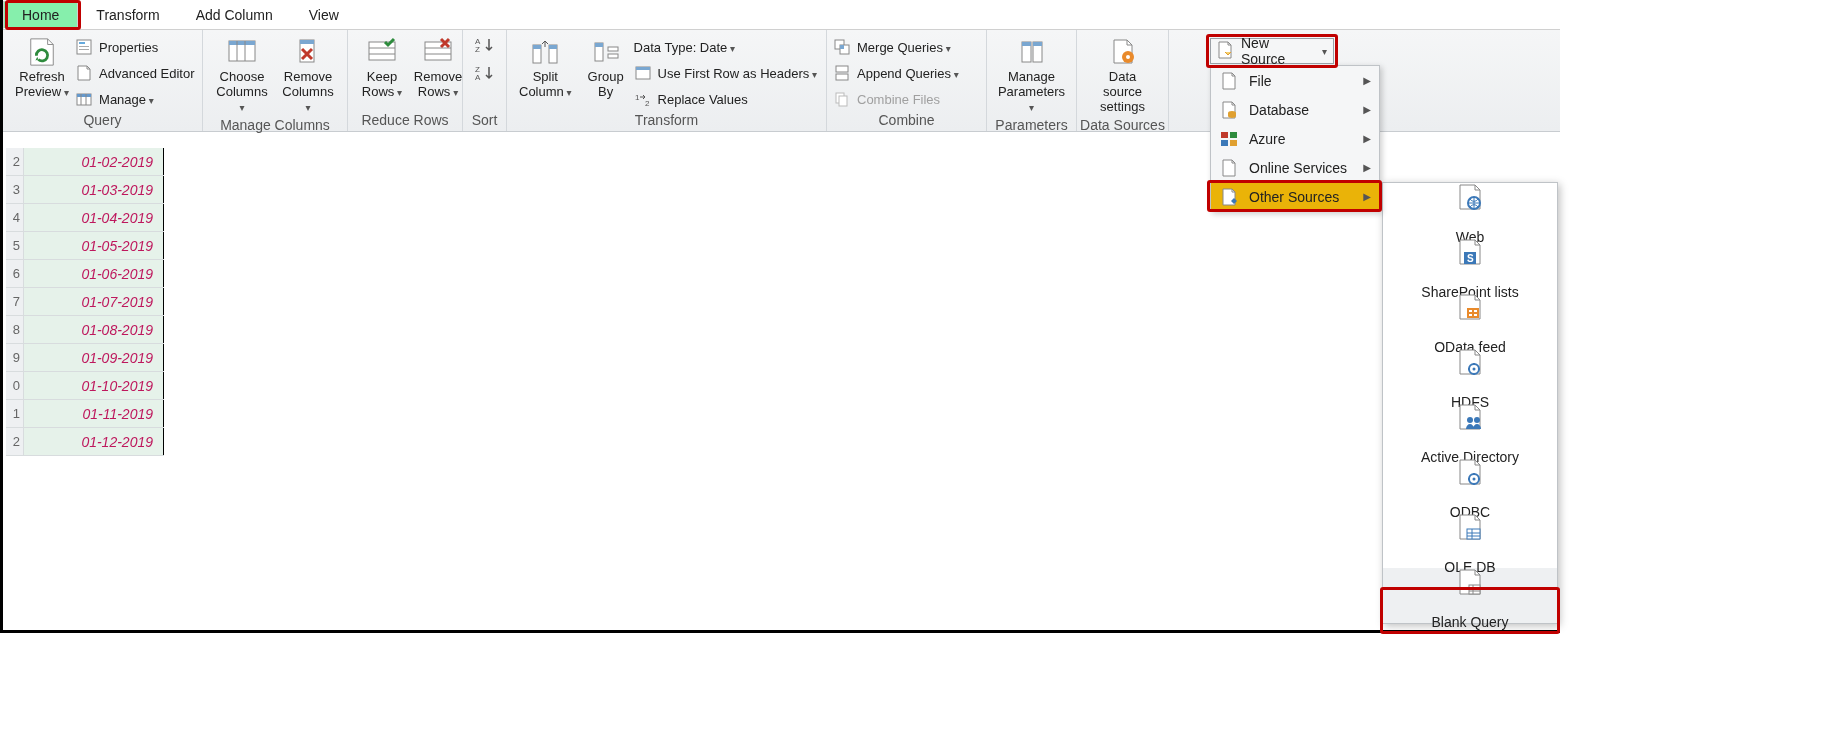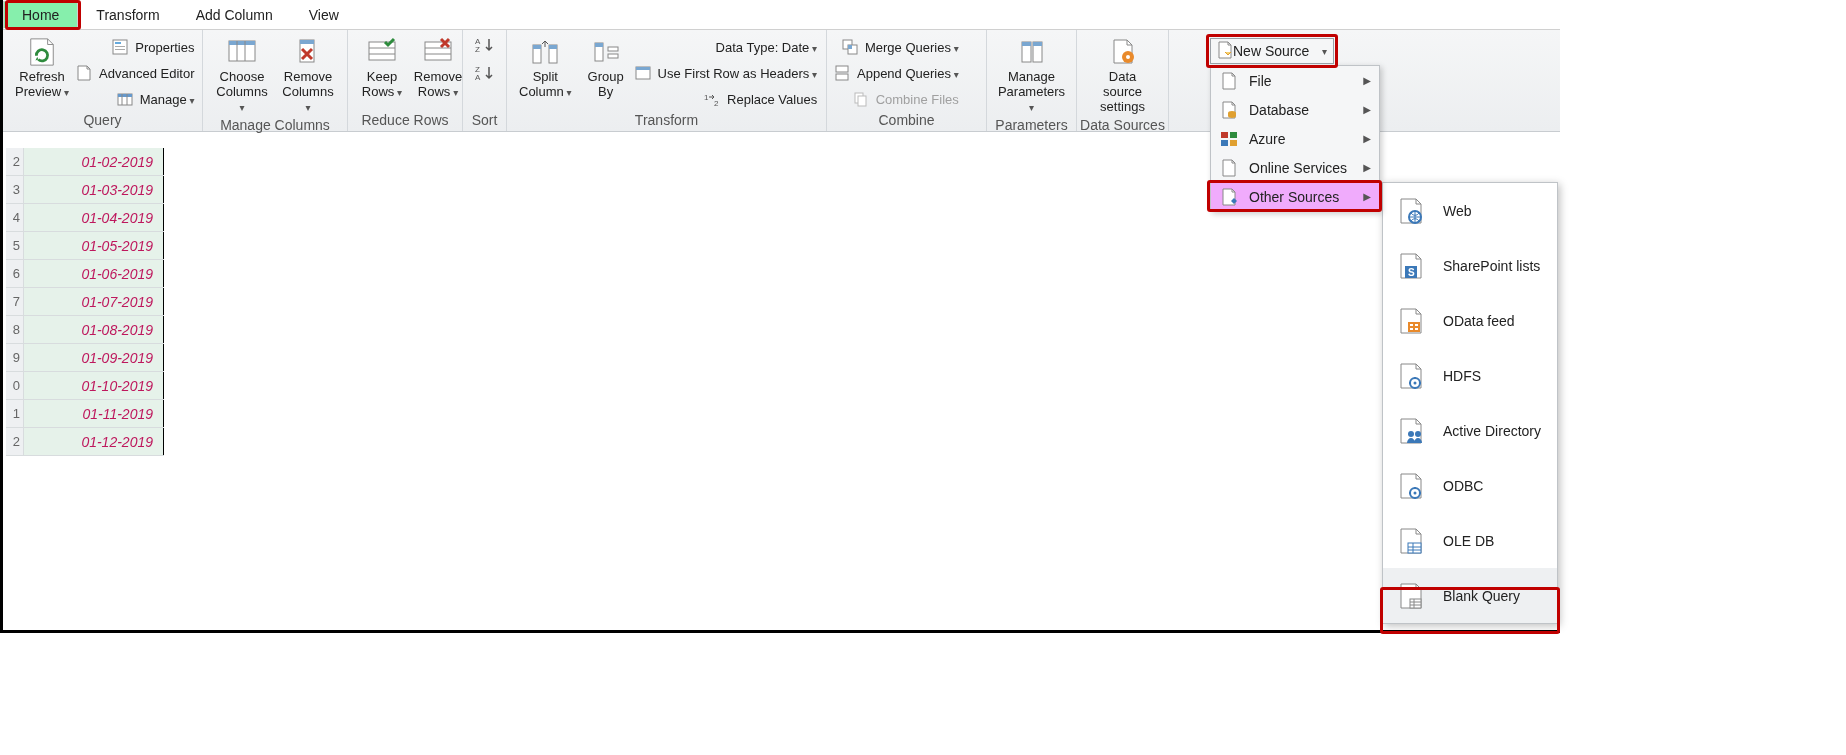--- a/index.html
+++ b/index.html
@@ -10,41 +10,41 @@
   .tab.active { border:1px solid #d0d0d0; border-bottom:1px solid #fff; margin-bottom:-1px; background:#86efac; }
   .tab-highlight { position:absolute; left:2px; top:0; width:76px; height:30px; border:3px solid #c00000; border-radius:3px; pointer-events:none; z-index:5;}
   .ribbon { display:flex; height:102px; background:linear-gradient(#f5f6f7,#eceef0); border-bottom:1px solid #c8ccd0; }
   .group { border-right:1px solid #d4d8dc; height:100%; display:flex; flex-direction:column; }
   .group-body { flex:1; display:flex; align-items:flex-start; padding:4px 6px 0 6px; }
   .group-label { text-align:center; font-size:14px; color:#555; padding:2px 0 3px 0; }
   .big-btn { display:flex; flex-direction:column; align-items:center; justify-content:flex-start; width:auto; min-width:56px; padding:2px 6px 0 6px; cursor:pointer; font-size:13px; text-align:center; line-height:1.15; }
   .big-btn .ic { width:32px; height:32px; display:flex; align-items:center; justify-content:center; margin-bottom:2px;}
   .big-btn .lbl { white-space:pre-line; }
   .drop::after { content:" ▾"; font-size:10px; color:#555;}
-  .small-list { display:flex; flex-direction:column; gap:4px; padding-top:2px;align-items:flex-end;}
+  .small-list { display:flex; flex-direction:column; gap:4px; padding-top:2px;}
   .small-btn { display:flex; align-items:center; gap:6px; font-size:13px; cursor:pointer; height:22px; white-space:nowrap;}
   .small-btn .sic { width:18px; height:18px; display:flex; align-items:center; justify-content:center;}
   .disabled { color:#a0a0a0; }
   
   .data-area { position:absolute; left:3px; top:148px; }
   .data-row { display:flex; height:28px; border-bottom:1px solid #d8dcde;}
   .rn { width:18px; background:#eef0f2; color:#666; font-size:13px; display:flex; align-items:center; justify-content:flex-end; padding-right:3px; border-right:1px solid #d8dcde;}
   .dv { width:140px; background:#e6f2ea; color:#be185d; font-style:italic; font-size:14px; display:flex; align-items:center; justify-content:flex-end; padding-right:10px; border-right:1px solid #000000;}
   
   .menu1 { position:absolute; left:1210px; top:65px; width:170px; background:#f5f6f7; border:1px solid #bfc3c7; box-shadow:2px 2px 6px rgba(0,0,0,0.2); z-index:10; }
   .menu1-item { display:flex; align-items:center; height:29px; padding:0 8px; gap:10px; font-size:14px; cursor:pointer; position:relative;}
   .menu1-item .mic { width:20px; height:20px; display:flex; align-items:center; justify-content:center;}
   .menu1-item .arrow { position:absolute; right:8px; font-size:10px; color:#555;}
-  .menu1-item.hover { background:#f0abfc; }
-  .new-source-btn { position:absolute; left:1210px; top:38px; width:124px; height:26px; background:#f5f6f7; border:1px solid #9aa0a6; display:flex; align-items:center; gap:0; padding:0 6px; font-size:14px; cursor:pointer; z-index:11;}
+  .menu1-item.hover { background:#eab308; }
+  .new-source-btn { position:absolute; left:1210px; top:38px; width:124px; height:26px; background:#f5f6f7; border:1px solid #9aa0a6; display:flex; align-items:center; gap:8px; padding:0 6px; font-size:14px; cursor:pointer; z-index:11;}
   .new-source-btn::after { content:"▾"; font-size:10px; margin-left:auto; color:#555;}
   .highlight-src { position:absolute; left:1206px; top:34px; width:132px; height:34px; border:3px solid #c00000; border-radius:3px; z-index:12; pointer-events:none;}
   .highlight-other { position:absolute; left:1207px; top:180px; width:175px; height:32px; border:3px solid #c00000; border-radius:3px; z-index:12; pointer-events:none;}
   .menu2 { position:absolute; left:1382px; top:182px; width:176px; background:#fff; border:1px solid #bfc3c7; box-shadow:2px 2px 8px rgba(0,0,0,0.25); z-index:9;}
-  .menu2-item { display:flex; align-items:center; height:55px; padding:0 14px; gap:18px; font-size:14px; cursor:pointer;}
+  .menu2-item { display:flex; align-items:center; height:55px; padding:0 14px; gap:18px; font-size:14px; cursor:pointer;flex-direction:column;}
   .menu2-item.hover { background:#eef0f2;}
   .menu2-item .mic2 { width:28px; height:28px; display:flex; align-items:center; justify-content:center; color:#3b78b8;}
   .highlight-blank { position:absolute; left:1380px; top:587px; width:180px; height:47px; border:3px solid #c00000; border-radius:3px; z-index:12; pointer-events:none;}
 </style>
 </head>
 <body>
 
 <div class="wrap">
 
   <div class="tabs">

